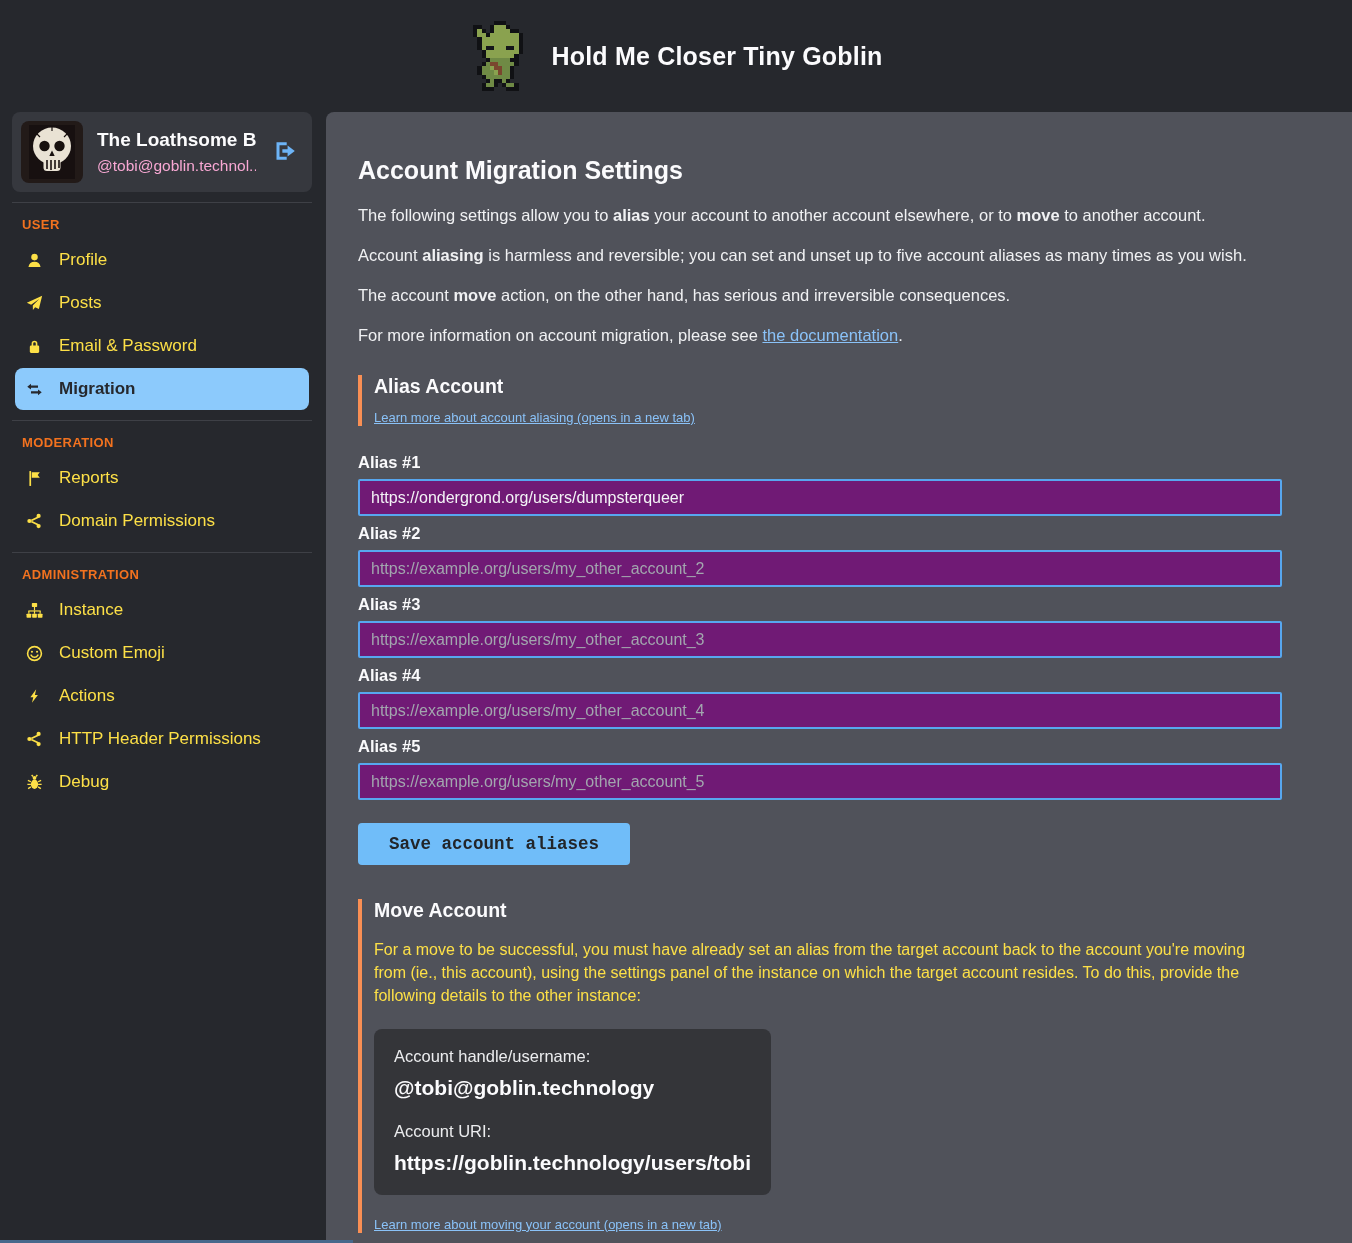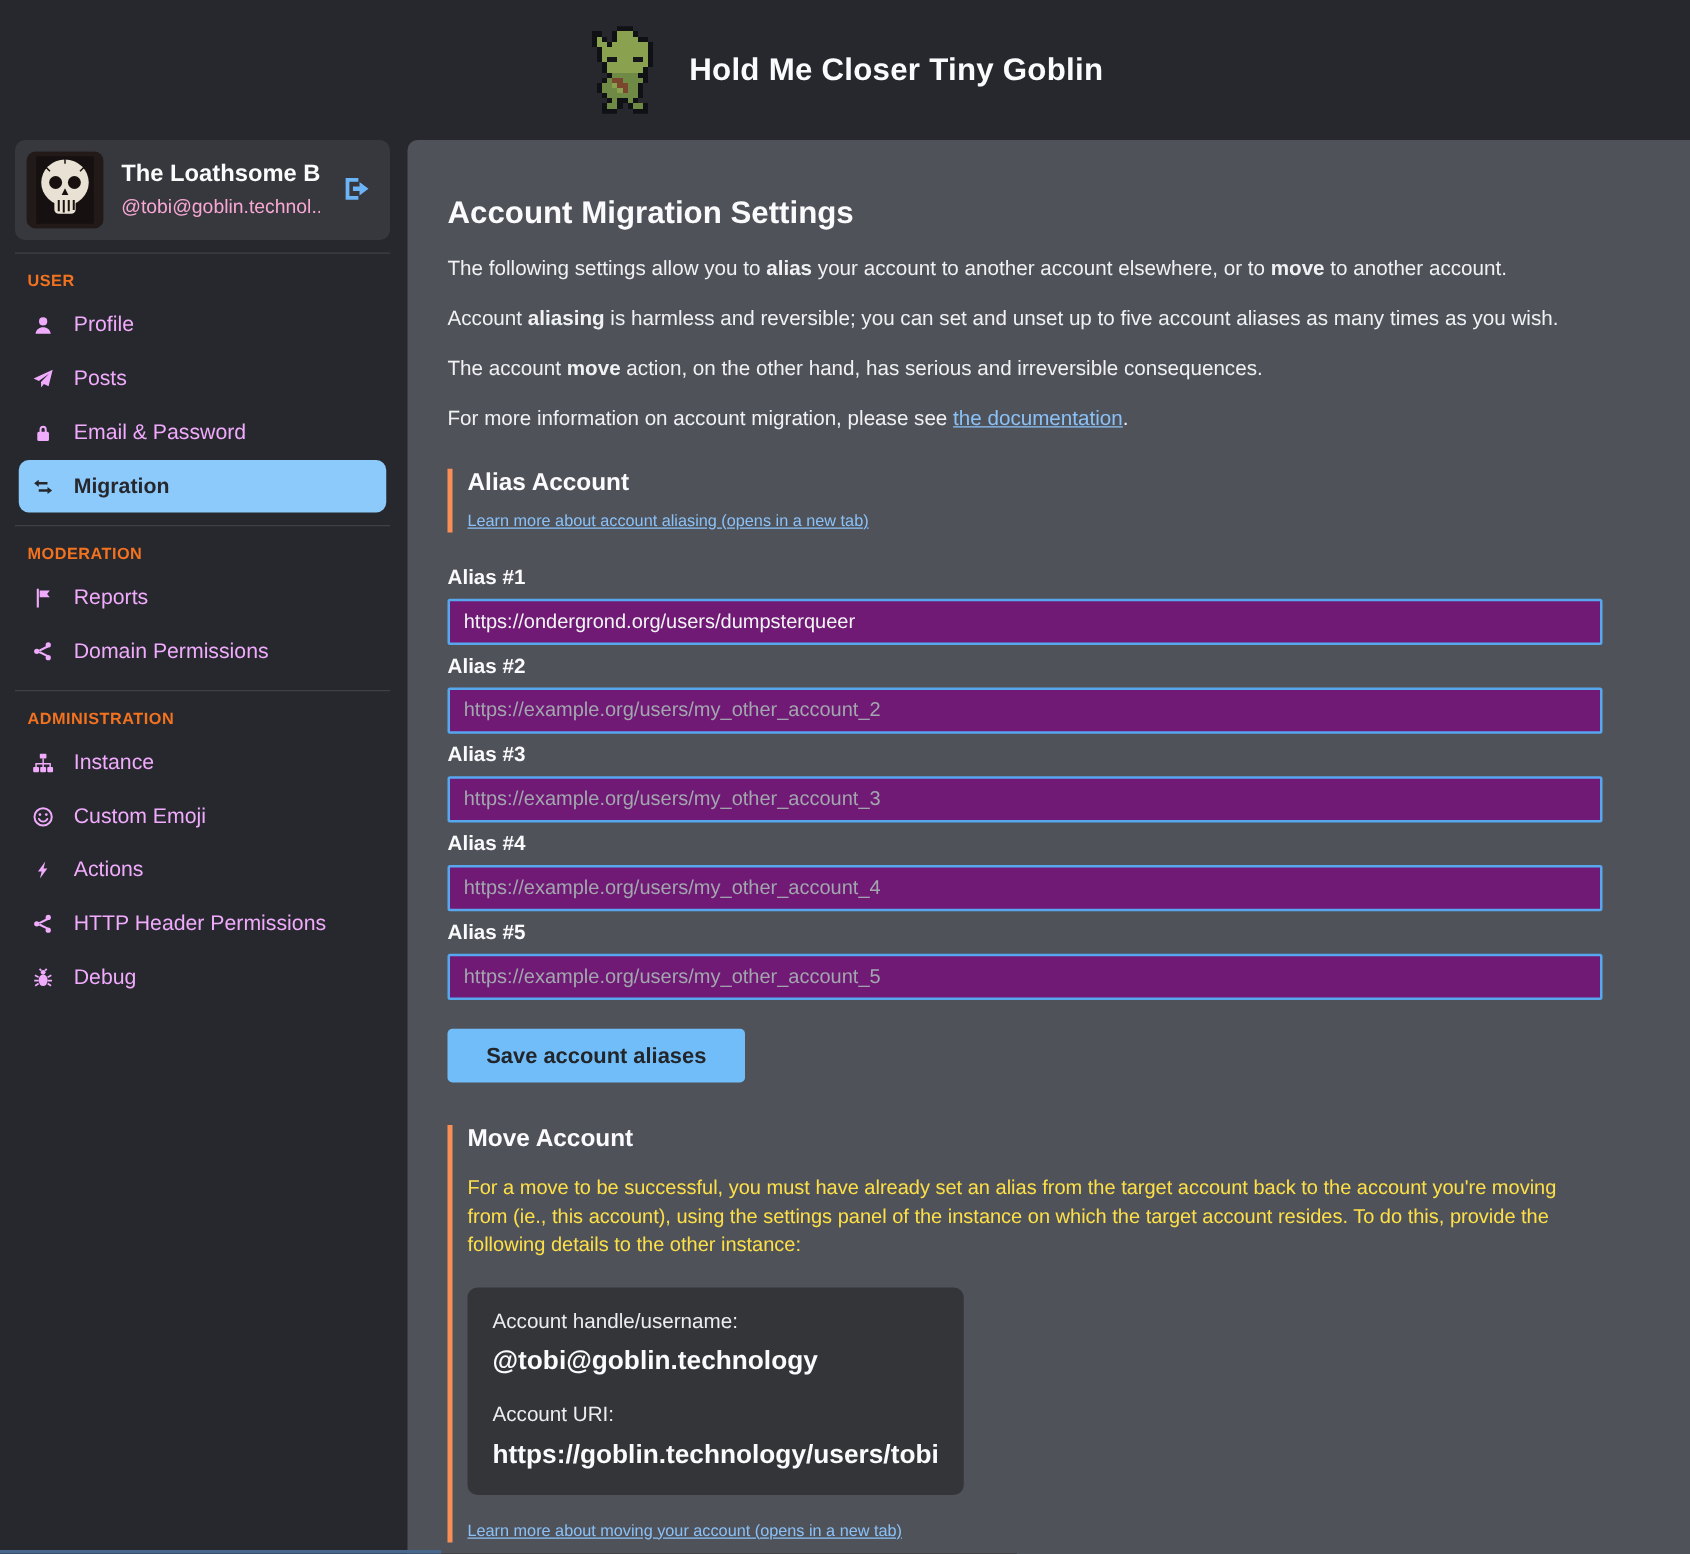--- a/index.html
+++ b/index.html
@@ -40,21 +40,21 @@
   .user-handle{font-size:15.5px;color:#f9a8d4;margin-top:6px;white-space:nowrap;overflow:hidden;}
   .logout-btn{flex-shrink:0;cursor:pointer;display:flex;align-items:center;padding:2px;background:none;border:none;}
   
   .divider{border:none;border-top:1px solid #3e4046;margin:10px 14px 6px 12px;}
   .nav-label{
     color:var(--accent-orange);font-size:13px;font-weight:700;letter-spacing:.4px;
     padding:8px 12px 6px 22px;
   }
   .nav-item{
     display:flex;align-items:center;gap:15px;margin:1px 17px 1px 15px;padding:11px 9px;
-    color:#f0abfc;font-size:17px;text-decoration:none;border-radius:8px;cursor:pointer;
+    color:#fde047;font-size:17px;text-decoration:none;border-radius:8px;cursor:pointer;
   }
   .nav-item .icon{width:20px;display:flex;justify-content:center;align-items:center;flex-shrink:0;}
   .nav-item.active{background:var(--selected-blue);color:#26282d;font-weight:700;}
   .bottom-strip{position:absolute;left:0;bottom:0;width:353px;height:3px;background:#47688c;}
   
   .main-panel{
     flex:1;background:var(--panel-gray);border-radius:8px 0 0 0;
     padding:30px 43px 40px 32px;overflow:hidden;
   }
   h1.page-title{font-size:25px;font-weight:700;margin:14px 0 4px;color:#fbfbfd;}
@@ -66,21 +66,21 @@
   .alias-form{margin-top:27px;}
   .field{margin-bottom:8px;}
   .field label{display:block;font-weight:700;font-size:16.5px;margin-bottom:7px;color:#fafafc;}
   .field input{
     width:924px;height:37px;background:#701a75;border:2px solid var(--input-border-blue);
     border-radius:2px;color:#f3f4f6;font-size:16px;padding:0 11px;font-family:inherit;
   }
   .field input::placeholder{color:#a2a6ae;opacity:1;}
   .save-btn{
     margin-top:15px;background:var(--button-blue);color:#222529;font-weight:700;font-size:17.5px;
-    border:none;border-radius:4px;padding:11px 31px;cursor:pointer;font-family:Liberation Sans, sans-serif;
+    border:none;border-radius:4px;padding:11px 31px;cursor:pointer;font-family:Liberation Mono, monospace;
   }
   .move-section{margin-top:34px;}
   .move-desc{font-size:16px;line-height:1.45;margin:16px 0 21px;max-width:895px;color:#fde047;}
   .details-box{
     background:#343539;border-radius:8px;padding:18px 20px;display:inline-block;
     min-width:300px;margin-bottom:20px;
   }
   .details-box .dl{font-size:16.5px;color:#ecedef;margin-bottom:10px;}
   .details-box .dv{font-size:21px;font-weight:700;color:#fbfbfd;margin-bottom:22px;}
   .details-box .dv:last-child{margin-bottom:2px;}

